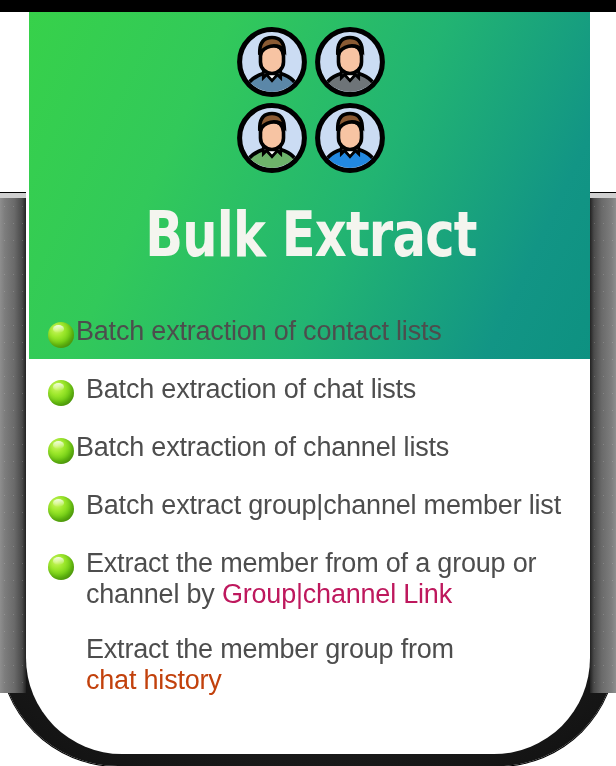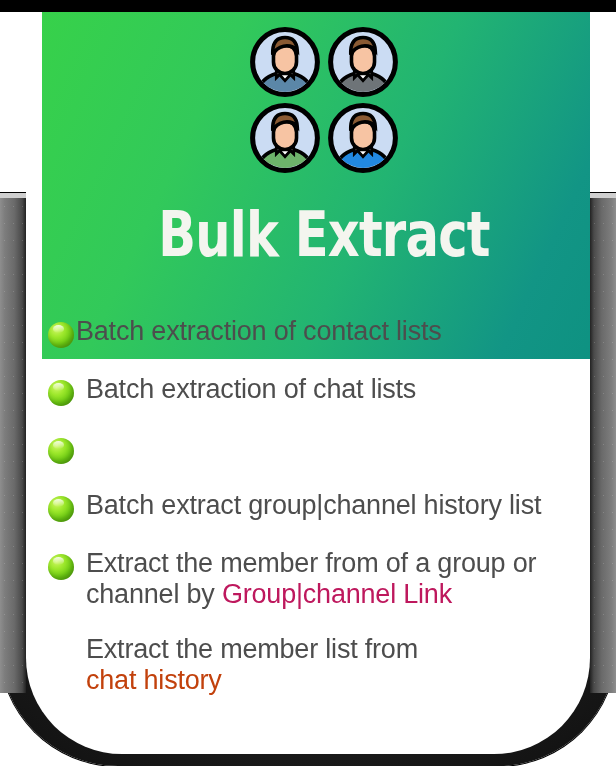--- a/index.html
+++ b/index.html
@@ -46,21 +46,21 @@
   
   .card{
     position:absolute;left:26px;top:12px;width:564px;height:742px;
     background:#ffffff;
     border-radius:0 0 96px 96px;
     overflow:hidden;
   }
 
   
   .header{
-    position:absolute;left:16px;top:0;width:564px;height:347px;
+    position:absolute;left:3px;top:0;width:564px;height:347px;
     background:linear-gradient(115deg,#37d14a 0%,#32c95a 28%,#22b472 58%,#129585 85%,#0d9181 100%);
   }
 
   .avatars{
     position:absolute;left:0;top:14px;width:564px;
     display:flex;flex-wrap:wrap;justify-content:center;align-content:center;
     gap:4px 6px;
     width:180px;left:192px;
   }
   .avatar{width:72px;height:72px;display:block;}
@@ -205,35 +205,36 @@
         <span class="txt"><span>Batch extraction of contact lists</span></span>
       </div>
 
       <div class="item gap">
         <span class="bullet"></span>
         <span class="txt"><span>Batch extraction of chat lists</span></span>
       </div>
 
       <div class="item tight">
         <span class="bullet"></span>
-      </div>
-
-      <div class="item gap">
-        <span class="bullet"></span>
-        <span class="txt"><span>Batch extract group|channel history list</span></span>
+        <span class="txt"><span>Batch extraction of channel lists</span></span>
+      </div>
+
+      <div class="item gap">
+        <span class="bullet"></span>
+        <span class="txt"><span>Batch extract group|channel member list</span></span>
       </div>
 
       <div class="item gap">
         <span class="bullet"></span>
         <span class="txt"><span>Extract the member from of a group or channel by </span><span class="hl-purple">Group|channel Link</span></span>
       </div>
 
       <div class="item gap">
         <span class="bullet hidden"></span>
-        <span class="txt"><span>Extract the member list from </span><br><span class="hl-magenta">chat history</span></span>
+        <span class="txt"><span>Extract the member group from </span><br><span class="hl-magenta">chat history</span></span>
       </div>
 
     </div>
   </div>
 
   <div class="top-band"></div>
 
 </div>
 
 </body></html>

